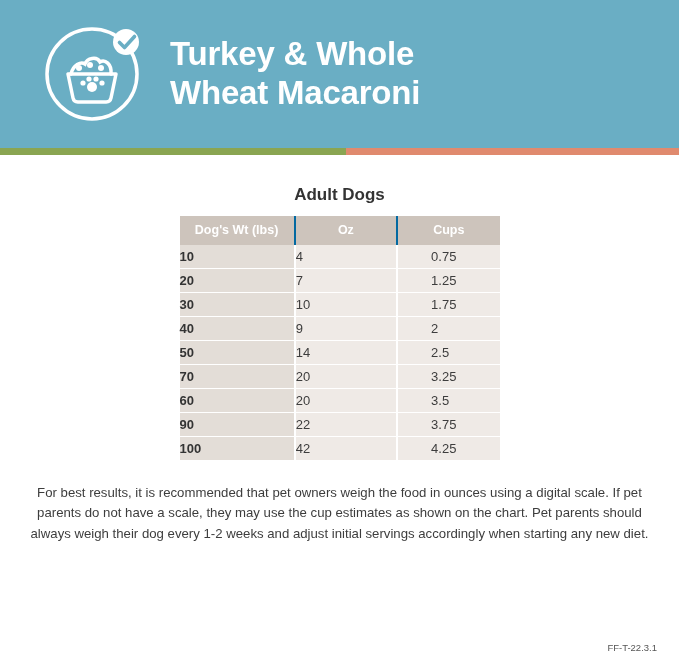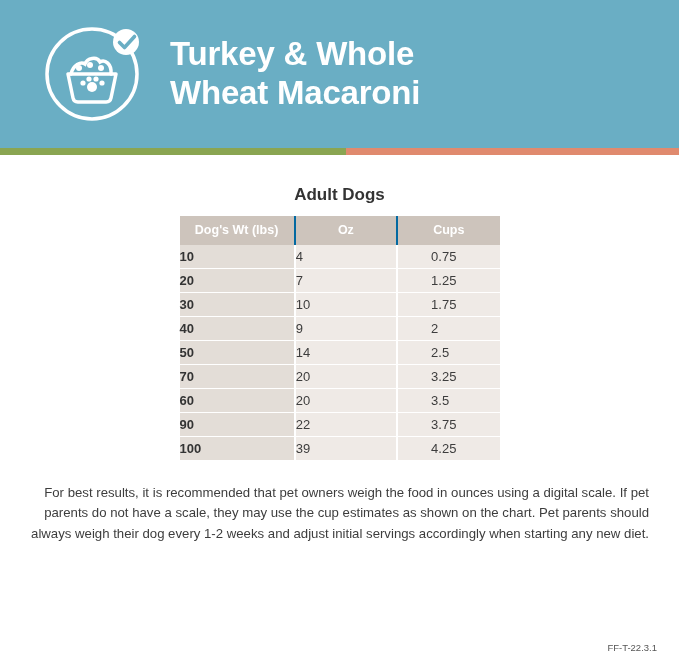--- a/index.html
+++ b/index.html
@@ -116,21 +116,21 @@
     color: #3d3d3d;
     width: 32%;
   }
 
   
   .note {
     margin: 22px 30px 0 30px;
     font-size: 13.2px;
     line-height: 1.55;
     color: #3d3d3d;
-    text-align: right;
+    text-align: center;
   }
 
   .code {
     position: absolute;
     right: 22px;
     bottom: 14px;
     font-size: 9.5px;
     color: #555555;
   }
 </style>
@@ -218,21 +218,21 @@
           <td class="val">20</td>
           <td class="val">3.5</td>
         </tr>
         <tr>
           <td class="wt">90</td>
           <td class="val">22</td>
           <td class="val">3.75</td>
         </tr>
         <tr>
           <td class="wt">100</td>
-          <td class="val">39</td>
+          <td class="val">42</td>
           <td class="val">4.25</td>
         </tr>
       </tbody>
     </table>
   </div>
 
   <p class="note">For best results, it is recommended that pet owners weigh the food in ounces using a digital scale. If pet parents do not have a scale, they may use the cup estimates as shown on the chart. Pet parents should always weigh their dog every 1-2 weeks and adjust initial servings accordingly when starting any new diet.</p>
 
   <div class="code">FF-T-22.3.1</div>
 

